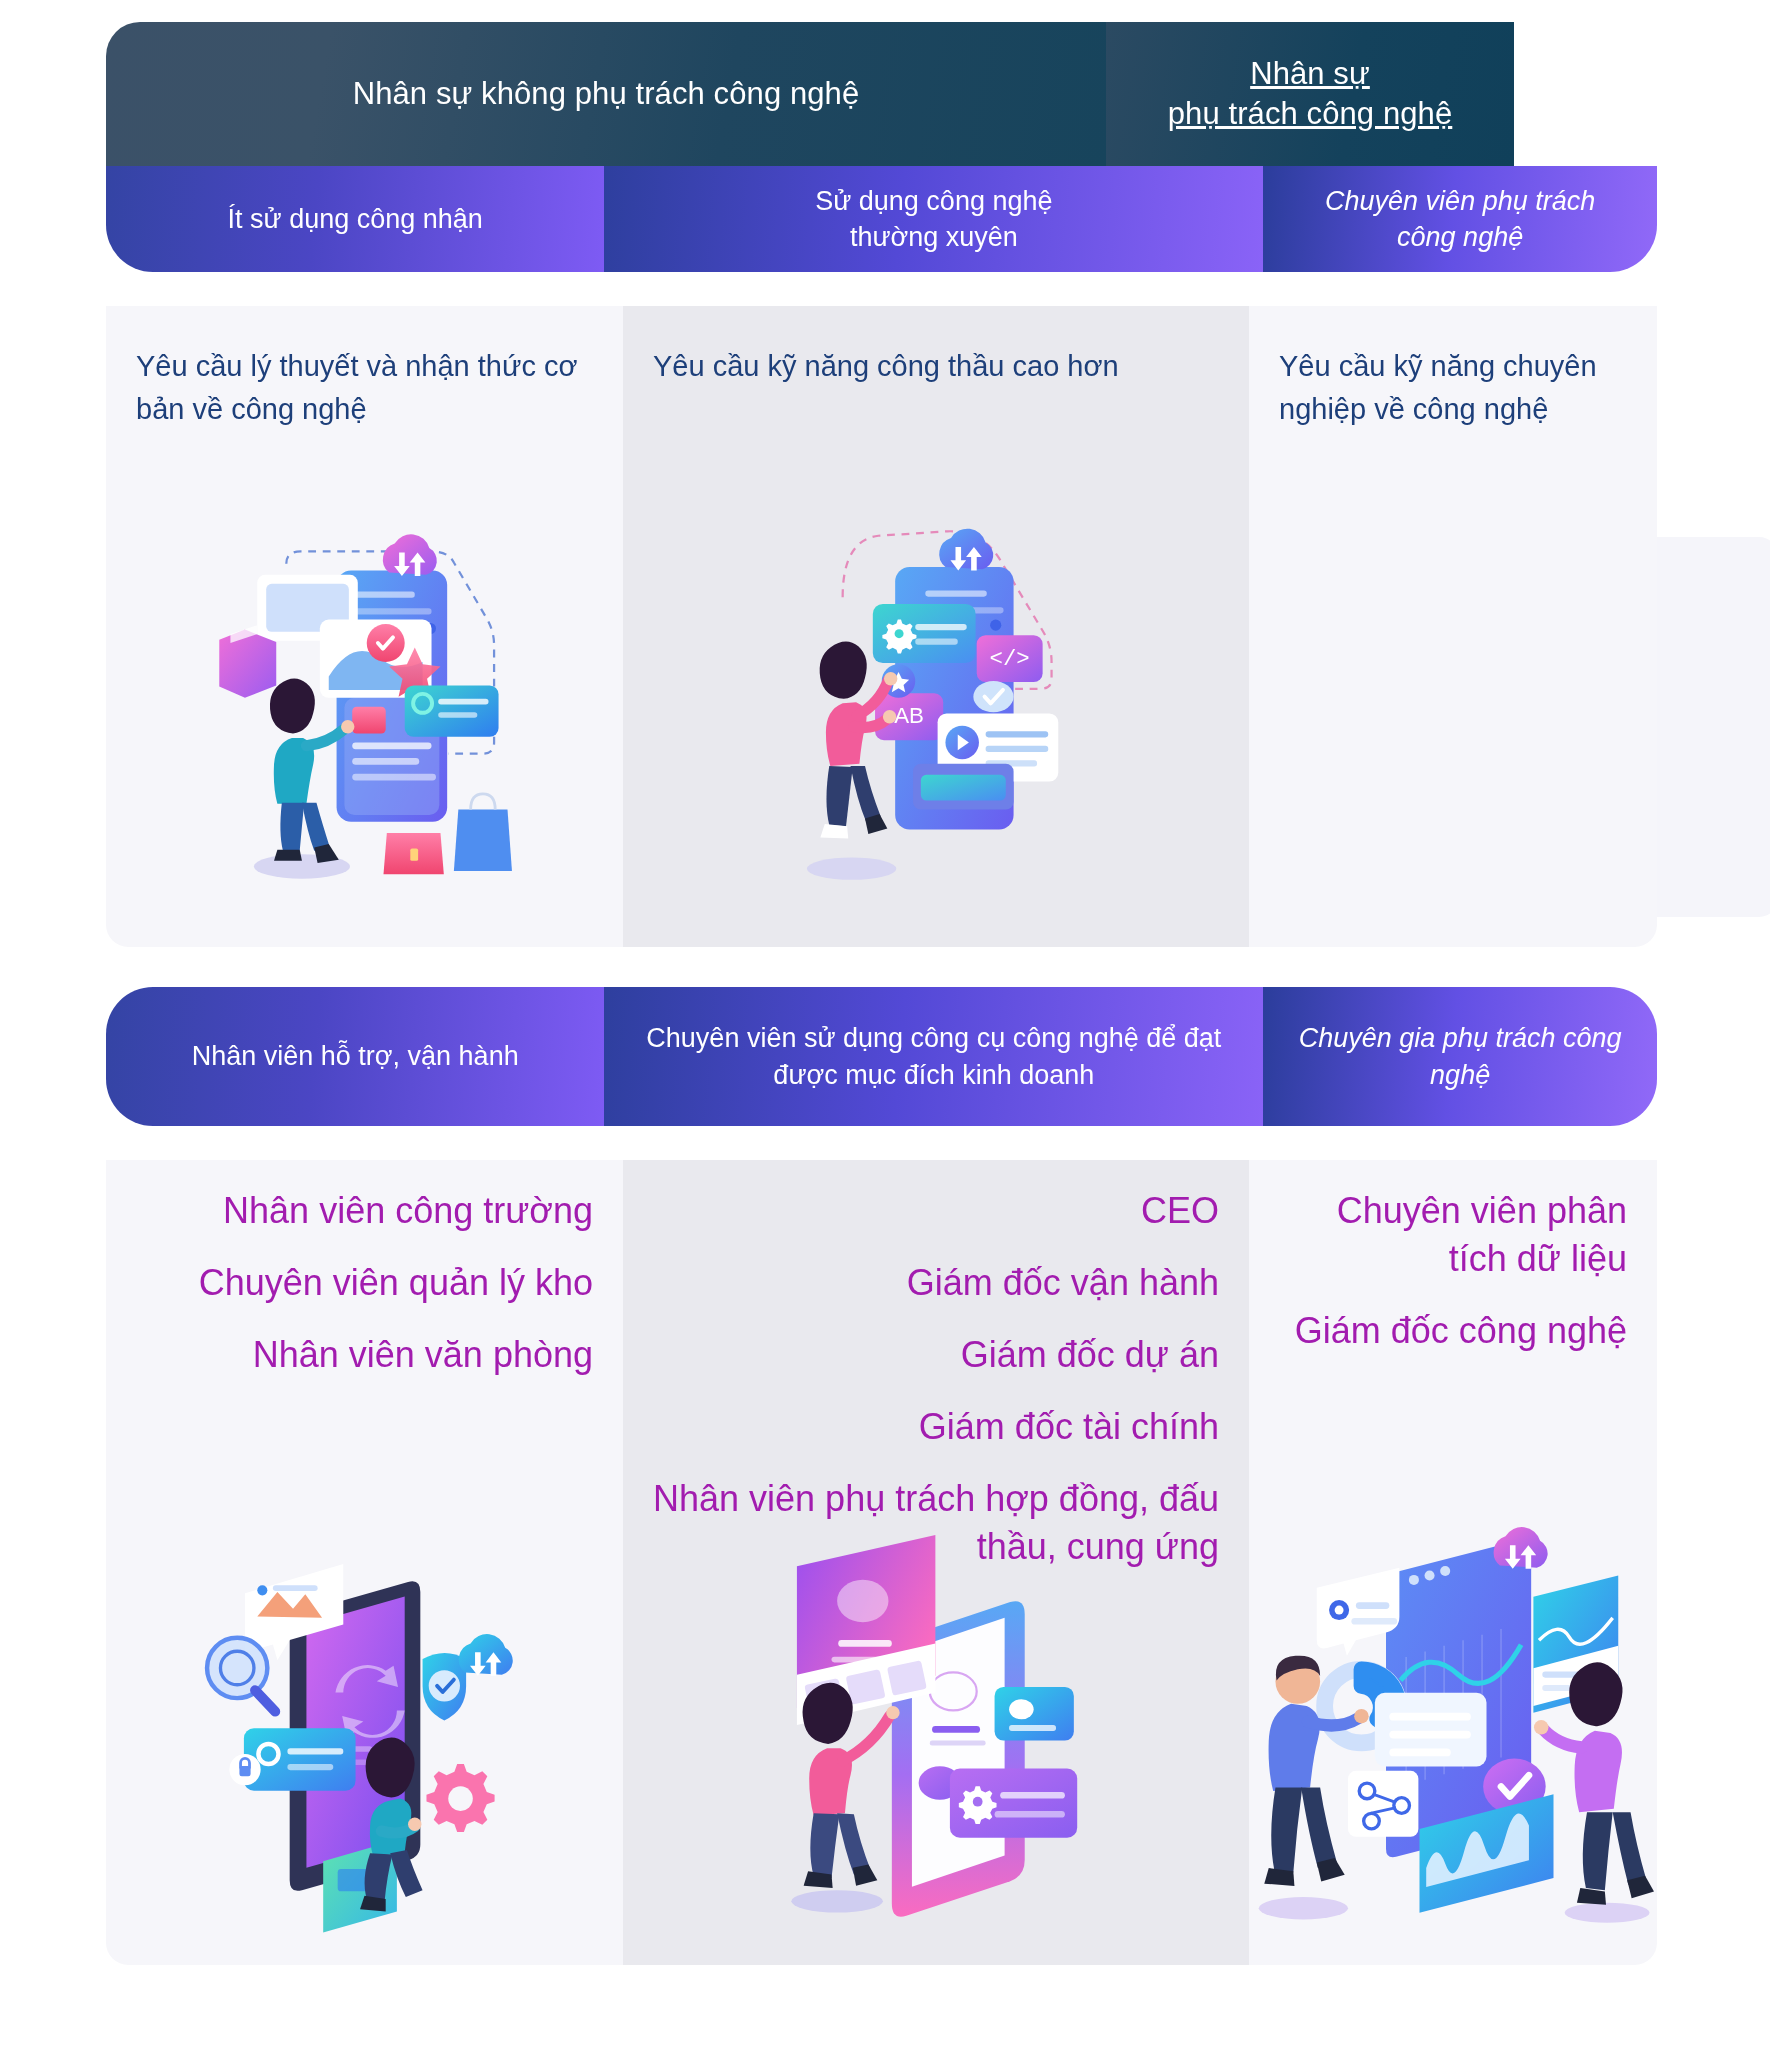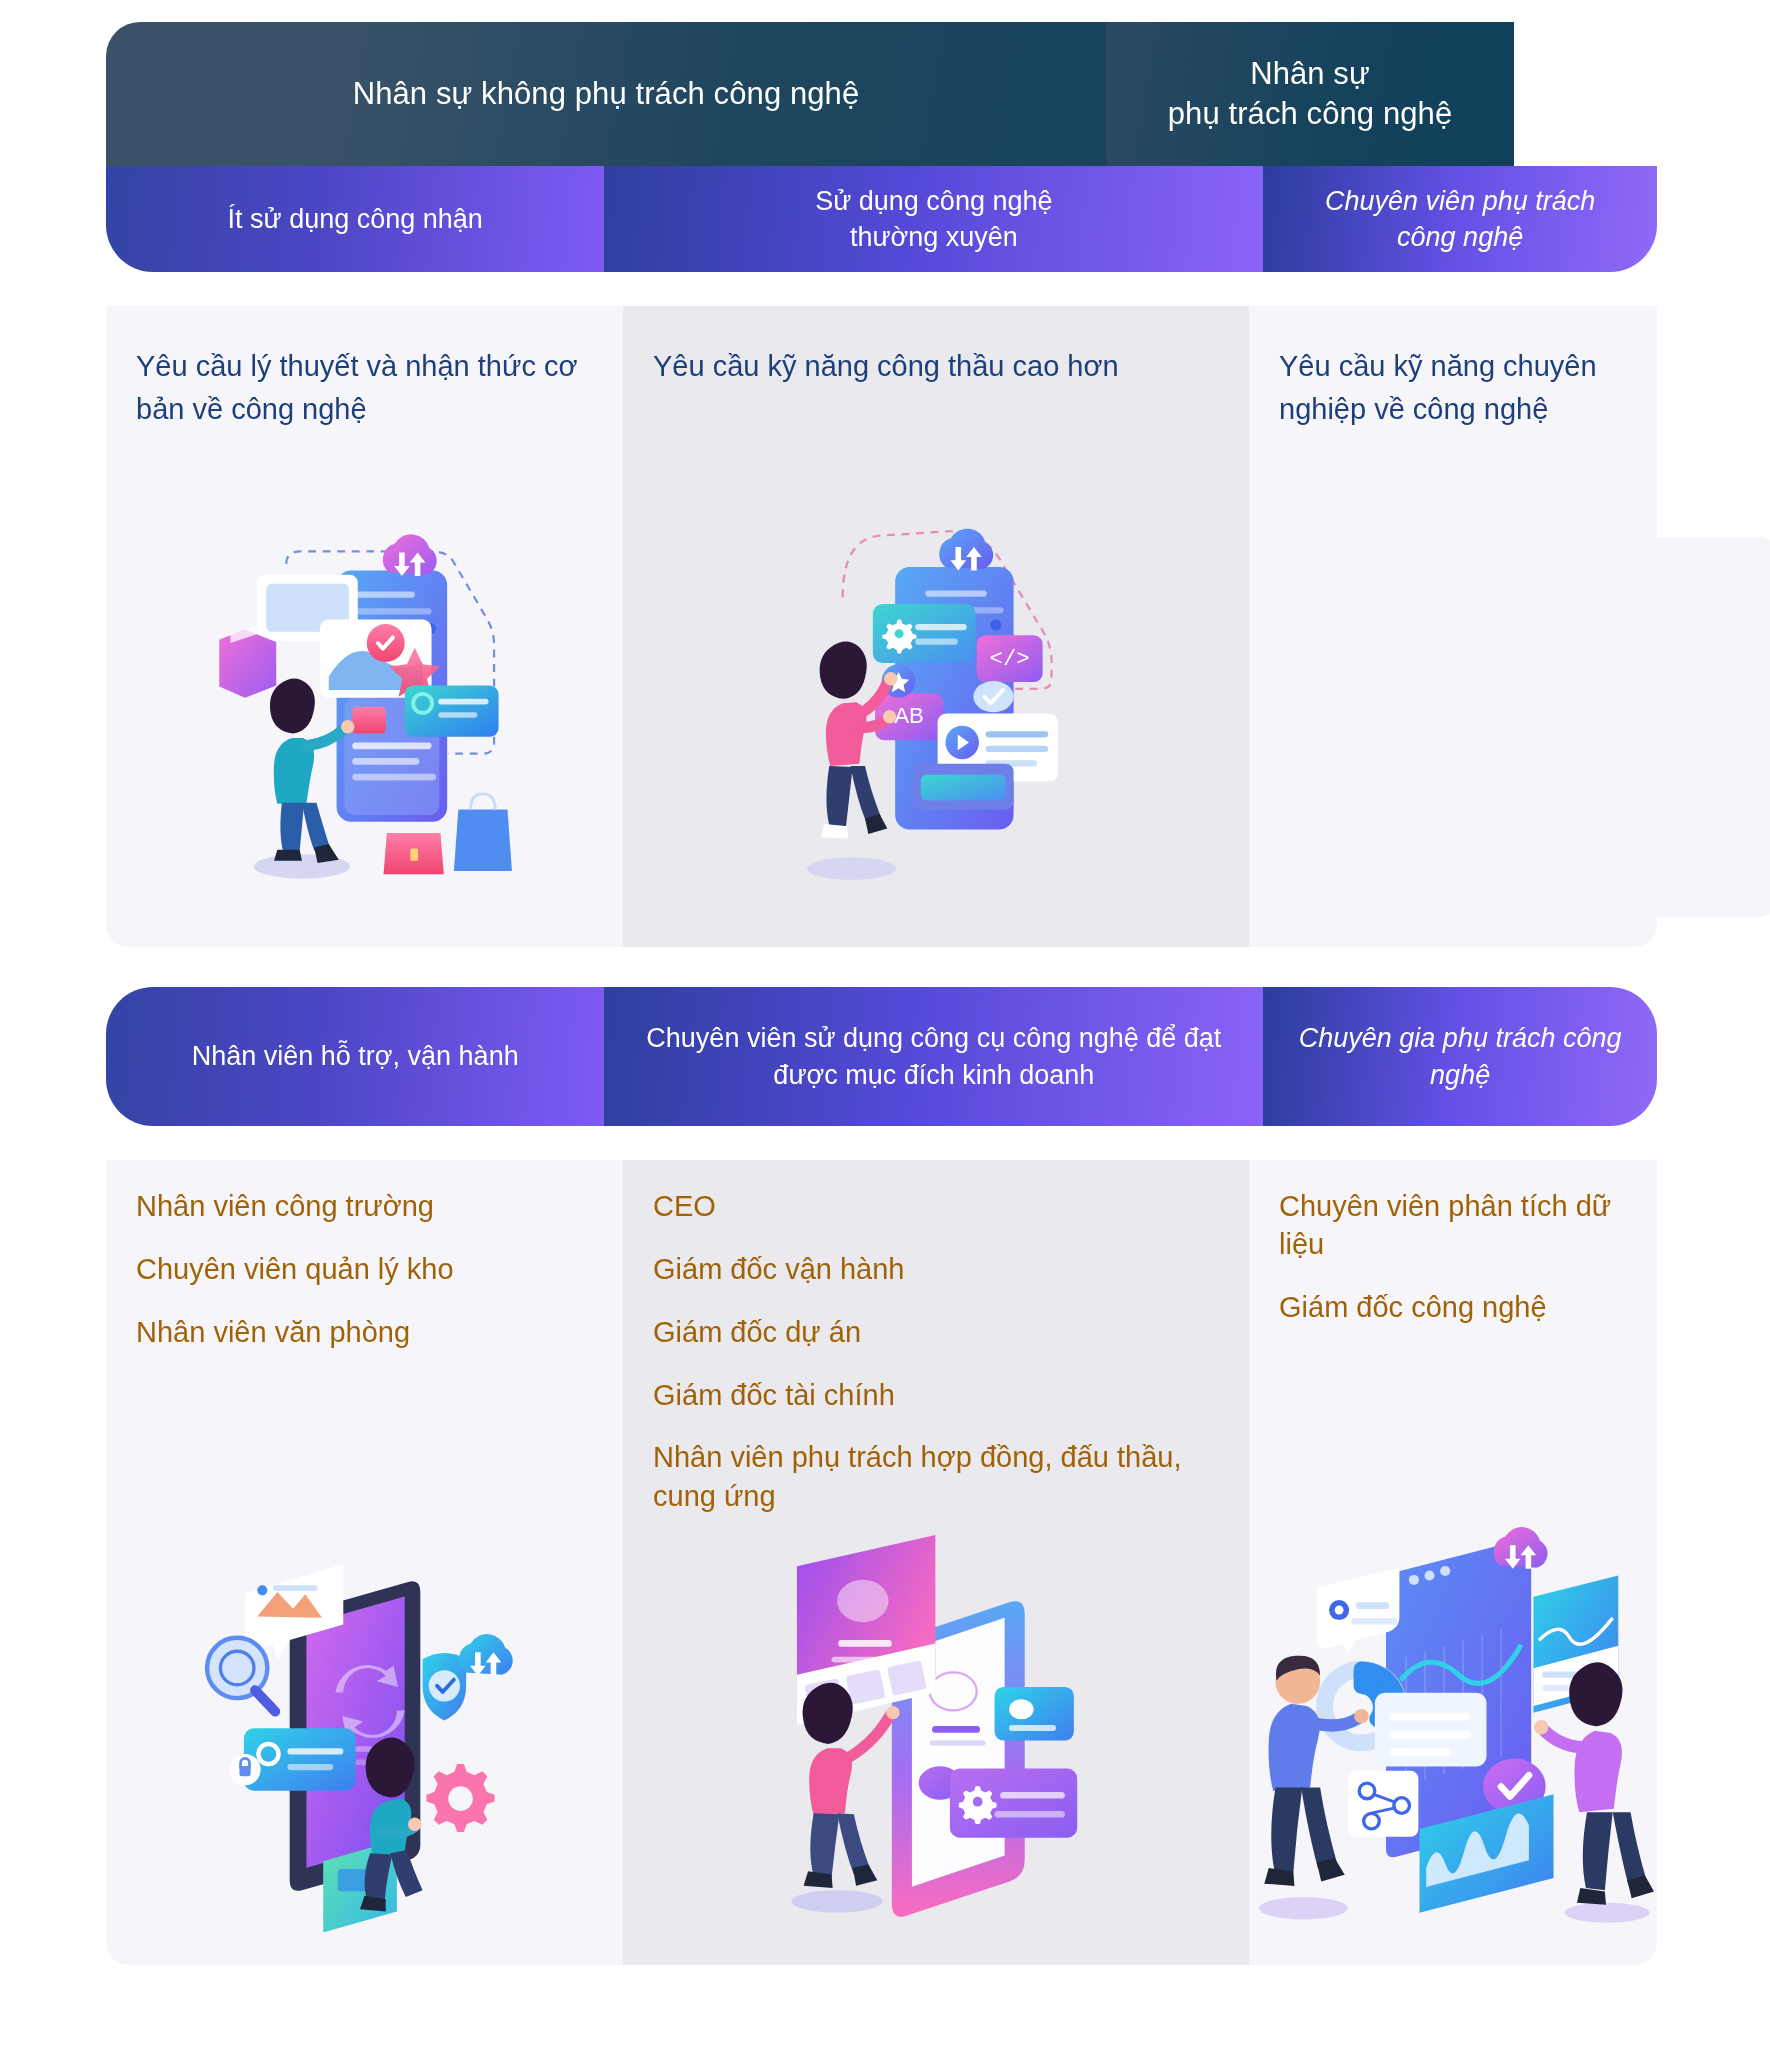--- a/index.html
+++ b/index.html
@@ -40,21 +40,21 @@
     text-align:center;
     color:#ffffff;
     font-size:31px;
     line-height:1.30;
     font-weight:400;
     letter-spacing:0.1px;
     padding:0 14.5px;
     box-sizing:border-box;
   }
   .dark-cell.a{width:1000px;background:linear-gradient(100deg,#3b5168 0%,#3a5268 22%,#1f465f 62%,#17445c 100%);}
-  .dark-cell.b{width:408px;background:linear-gradient(100deg,#2b4a62 0%,#14425c 60%,#10405a 100%);}
+  .dark-cell.b{width:408px;background:linear-gradient(100deg,#2b4a62 0%,#14425c 60%,#10405a 100%);text-decoration:underline;}
 
   
   .purple-head{
     position:absolute;left:0;top:144px;width:100%;height:106px;
     display:flex;
     border-radius:0 0 47px 47px;
     overflow:hidden;
   }
   #section2 .purple-head{
     position:absolute;left:0;top:0;width:100%;height:139px;
@@ -86,21 +86,21 @@
 
   .cell-text{
     color:#1d3f7a;
     font-size:29px;
     line-height:1.46;
     padding:39px 30px 0 30px;
     font-weight:400;
   }
   .cell-text p{margin:0;}
 
-  .list{padding:27px 30px 0 30px;color:#a16207;font-size:29px;line-height:1.32;}
+  .list{padding:27px 30px 0 30px;color:#a21caf;font-size:36px;line-height:1.32;text-align:right;}
   .list .li{margin:0 0 24.6px 0;}
   .list .li:last-child{margin-bottom:0;}
 
   
   .illu{position:absolute;left:0;right:0;display:flex;align-items:flex-end;justify-content:center;}
   .illu svg{display:block;}
 
   
   #section2{
     left:106px;top:987px;width:1551px;height:945px;

